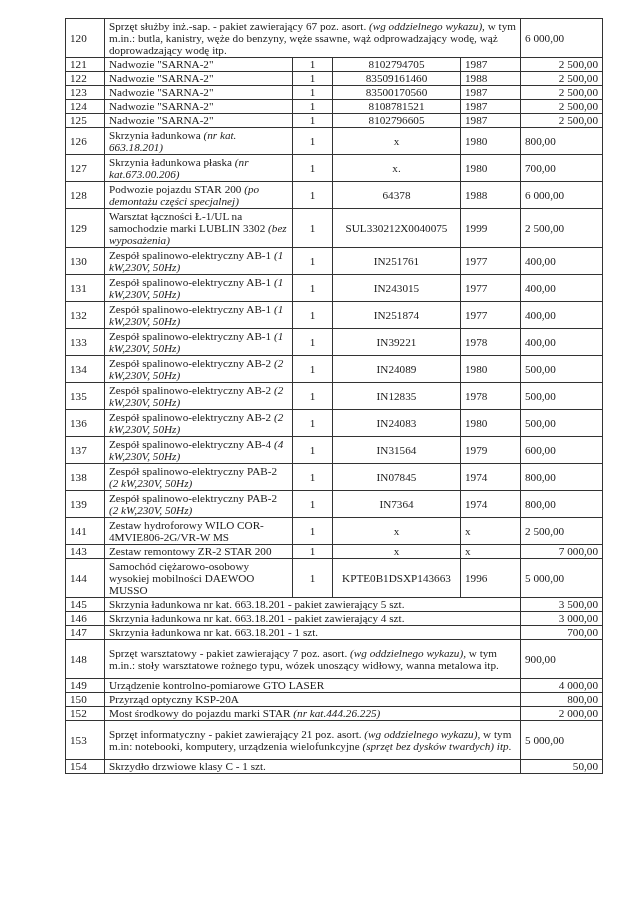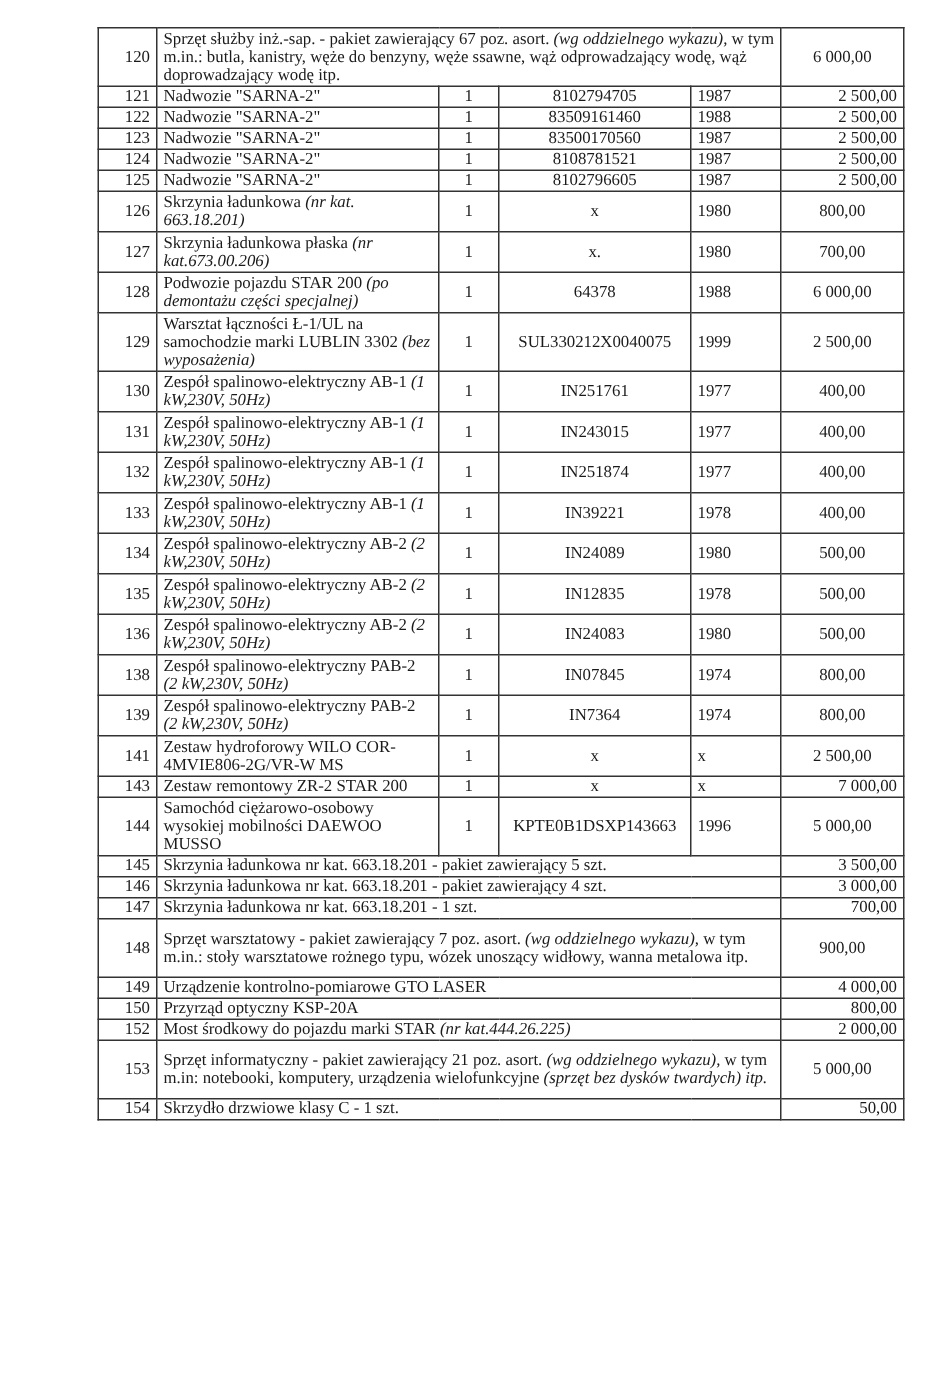--- a/index.html
+++ b/index.html
@@ -6,25 +6,25 @@
   body { width: 634px; height: 919px; position: relative; overflow: hidden; }
   #doc-table {
     position: absolute; left: 65px; top: 18px; width: 537px;
     border-collapse: collapse; table-layout: fixed;
     font-family: "Liberation Serif", serif; font-size: 11.2px; color: #1a1a1a;
     line-height: 12.2px;
   }
   #doc-table td { border: 1px solid #333; padding: 0 4px; vertical-align: middle; }
   col.c-lp { width: 39px; } col.c-name { width: 188px; } col.c-qty { width: 40px; }
   col.c-serial { width: 128px; } col.c-year { width: 60px; } col.c-value { width: 82px; }
-  td.lp { text-align: right; }
+  td.lp { text-align: left; }
   td.qty, td.serial, td.year { text-align: center; }
   td.year { text-align: left; padding-right: 14px; }
   td.value { text-align: right; padding-right: 12px; }
-  td.value.center { text-align: center; padding-right: 4px; }
+  td.value.center { text-align: left; padding-right: 4px; }
   .it { font-style: italic; margin-top: 12px; }
   tr.h1 td { height: 13px; }
   tr.h2 td { height: 26px; }
   tr.h3 td { height: 38px; }
 </style>
 </head>
 <body>
 
 <table id="doc-table">
   <colgroup>
@@ -163,20 +163,28 @@
       </tr>
       <tr class="h2">
         <td class="lp">136</td>
         <td class="desc" colspan="1"><span>Zespół spalinowo-elektryczny AB-2 </span><span class="it">(2 kW,230V, 50Hz)</span></td>
         <td class="qty">1</td>
         <td class="serial">IN24083</td>
         <td class="year">1980</td>
         <td class="value center">500,00</td>
       </tr>
       <tr class="h2">
+        <td class="lp">137</td>
+        <td class="desc" colspan="1"><span>Zespół spalinowo-elektryczny AB-4 </span><span class="it">(4 kW,230V, 50Hz)</span></td>
+        <td class="qty">1</td>
+        <td class="serial">IN31564</td>
+        <td class="year">1979</td>
+        <td class="value center">600,00</td>
+      </tr>
+      <tr class="h2">
         <td class="lp">138</td>
         <td class="desc" colspan="1"><span>Zespół spalinowo-elektryczny PAB-2 </span><span class="it">(2 kW,230V, 50Hz)</span></td>
         <td class="qty">1</td>
         <td class="serial">IN07845</td>
         <td class="year">1974</td>
         <td class="value center">800,00</td>
       </tr>
       <tr class="h2">
         <td class="lp">139</td>
         <td class="desc" colspan="1"><span>Zespół spalinowo-elektryczny PAB-2 </span><span class="it">(2 kW,230V, 50Hz)</span></td>

